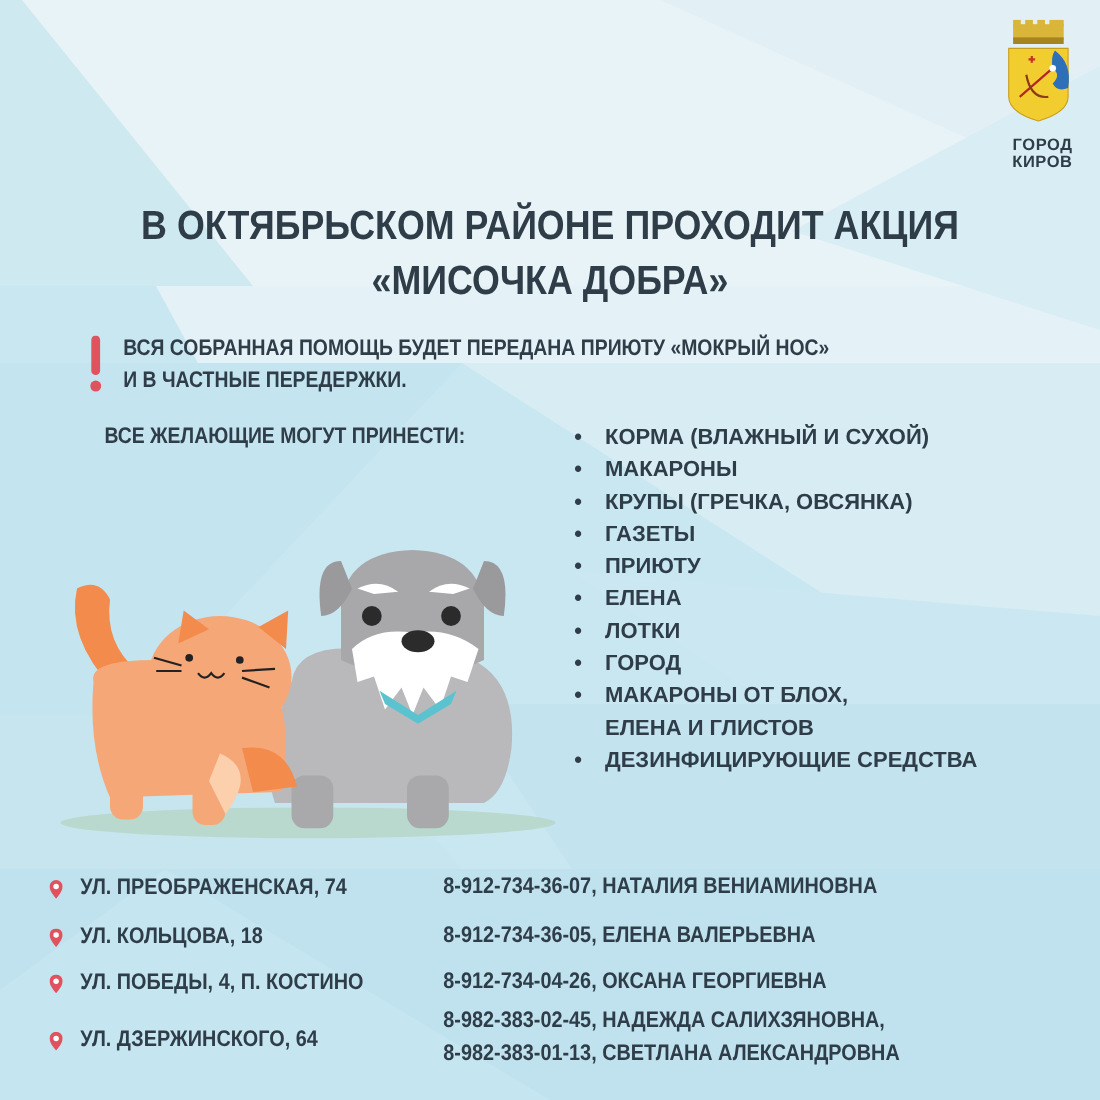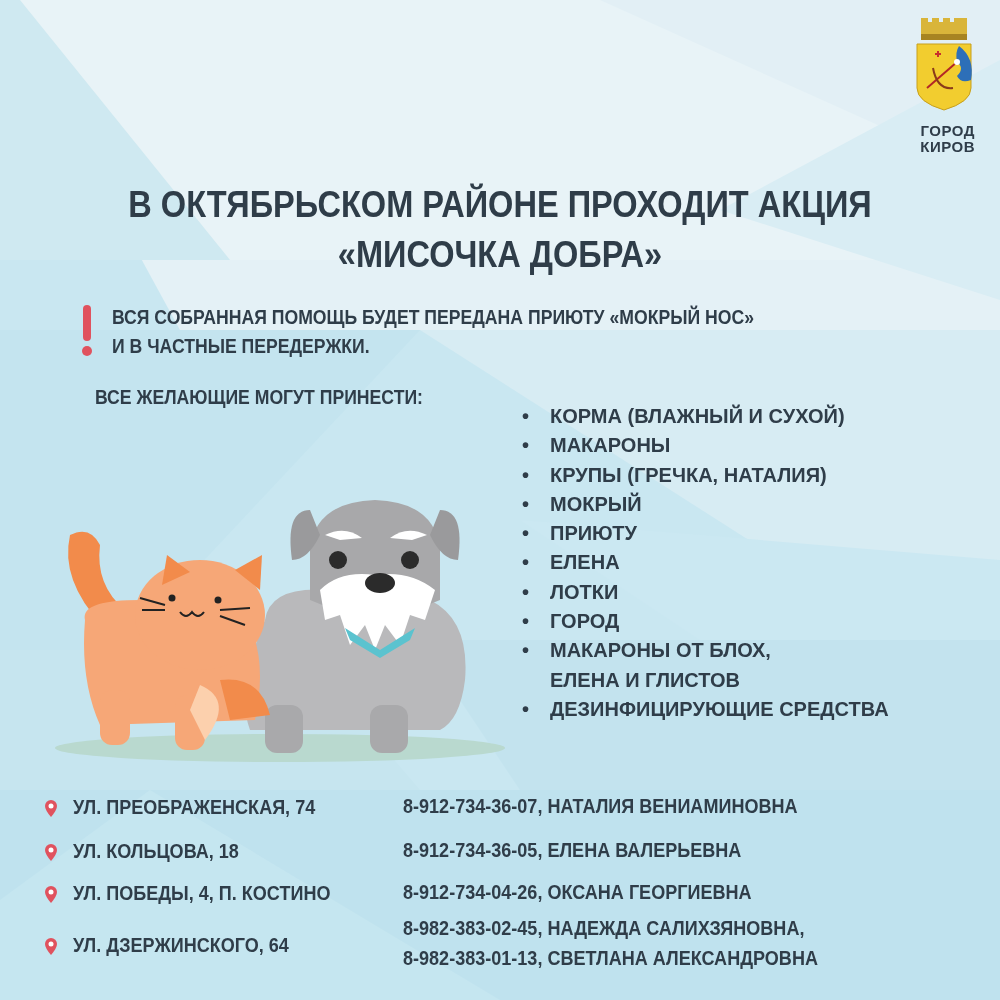--- a/index.html
+++ b/index.html
@@ -10,21 +10,21 @@
   .logo { position:absolute; left:905px; top:18px; width:70px; text-align:right; }
   .logo-text { font-weight:bold; font-size:15px; line-height:16px; color:#2f3d49; margin-top:6px; letter-spacing:0.5px; }
   .title { position:absolute; left:0; top:180px; width:1000px; text-align:center;
            font-weight:bold; font-size:37px; line-height:50px; transform:scaleX(0.88); transform-origin:center; }
   .notice { position:absolute; left:82px; top:302px; width:900px; }
   .excl { position:absolute; left:0; top:3px; width:10px; height:52px; }
   .notice-text { position:absolute; left:30px; top:0; font-weight:bold; font-size:20.5px; line-height:29px;
                  transform:scaleX(0.86); transform-origin:left; white-space:nowrap; }
   .bring-label { position:absolute; left:95px; top:385px; font-weight:bold; font-size:20.5px;
                  transform:scaleX(0.86); transform-origin:left; white-space:nowrap; }
-  .items { position:absolute; left:522px; top:402px; list-style:none; margin:0; padding:0; }
+  .items { position:absolute; left:522px; top:384px; list-style:none; margin:0; padding:0; }
   .items li { position:relative; padding-left:28px; font-weight:bold; font-size:20px; line-height:29.3px; white-space:nowrap; }
   .items li::before { content:"•"; position:absolute; left:0; top:0; }
   .items li .sub { display:block; }
   .pets { position:absolute; left:40px; top:490px; width:480px; height:280px; }
   .contacts { position:absolute; left:45px; top:795px; width:940px; }
   .row { position:absolute; left:0; width:940px; font-weight:bold; font-size:20.5px; }
   .pin { position:absolute; left:0; width:12px; height:17px; }
   .addr { position:absolute; left:28px; white-space:nowrap; transform:scaleX(0.88); transform-origin:left; }
   .phone { position:absolute; left:358px; white-space:nowrap; transform:scaleX(0.88); transform-origin:left; line-height:30px; }
 </style>
@@ -85,22 +85,22 @@
     <div>ВСЯ СОБРАННАЯ ПОМОЩЬ БУДЕТ ПЕРЕДАНА ПРИЮТУ «МОКРЫЙ НОС»</div>
     <div>И В ЧАСТНЫЕ ПЕРЕДЕРЖКИ.</div>
   </div>
 </div>
 
 <div class="bring-label">ВСЕ ЖЕЛАЮЩИЕ МОГУТ ПРИНЕСТИ:</div>
 
 <ul class="items">
   <li>КОРМА (ВЛАЖНЫЙ И СУХОЙ)</li>
   <li>МАКАРОНЫ</li>
-  <li>КРУПЫ (ГРЕЧКА, НАТАЛИЯ)</li>
-  <li>МОКРЫЙ</li>
+  <li>КРУПЫ (ГРЕЧКА, ОВСЯНКА)</li>
+  <li>ГАЗЕТЫ</li>
   <li>ПРИЮТУ</li>
   <li>ЕЛЕНА</li>
   <li>ЛОТКИ</li>
   <li>ГОРОД</li>
   <li>
     <span class="sub">МАКАРОНЫ ОТ БЛОХ,</span>
     <span class="sub">ЕЛЕНА И ГЛИСТОВ</span>
   </li>
   <li>ДЕЗИНФИЦИРУЮЩИЕ СРЕДСТВА</li>
 </ul>

